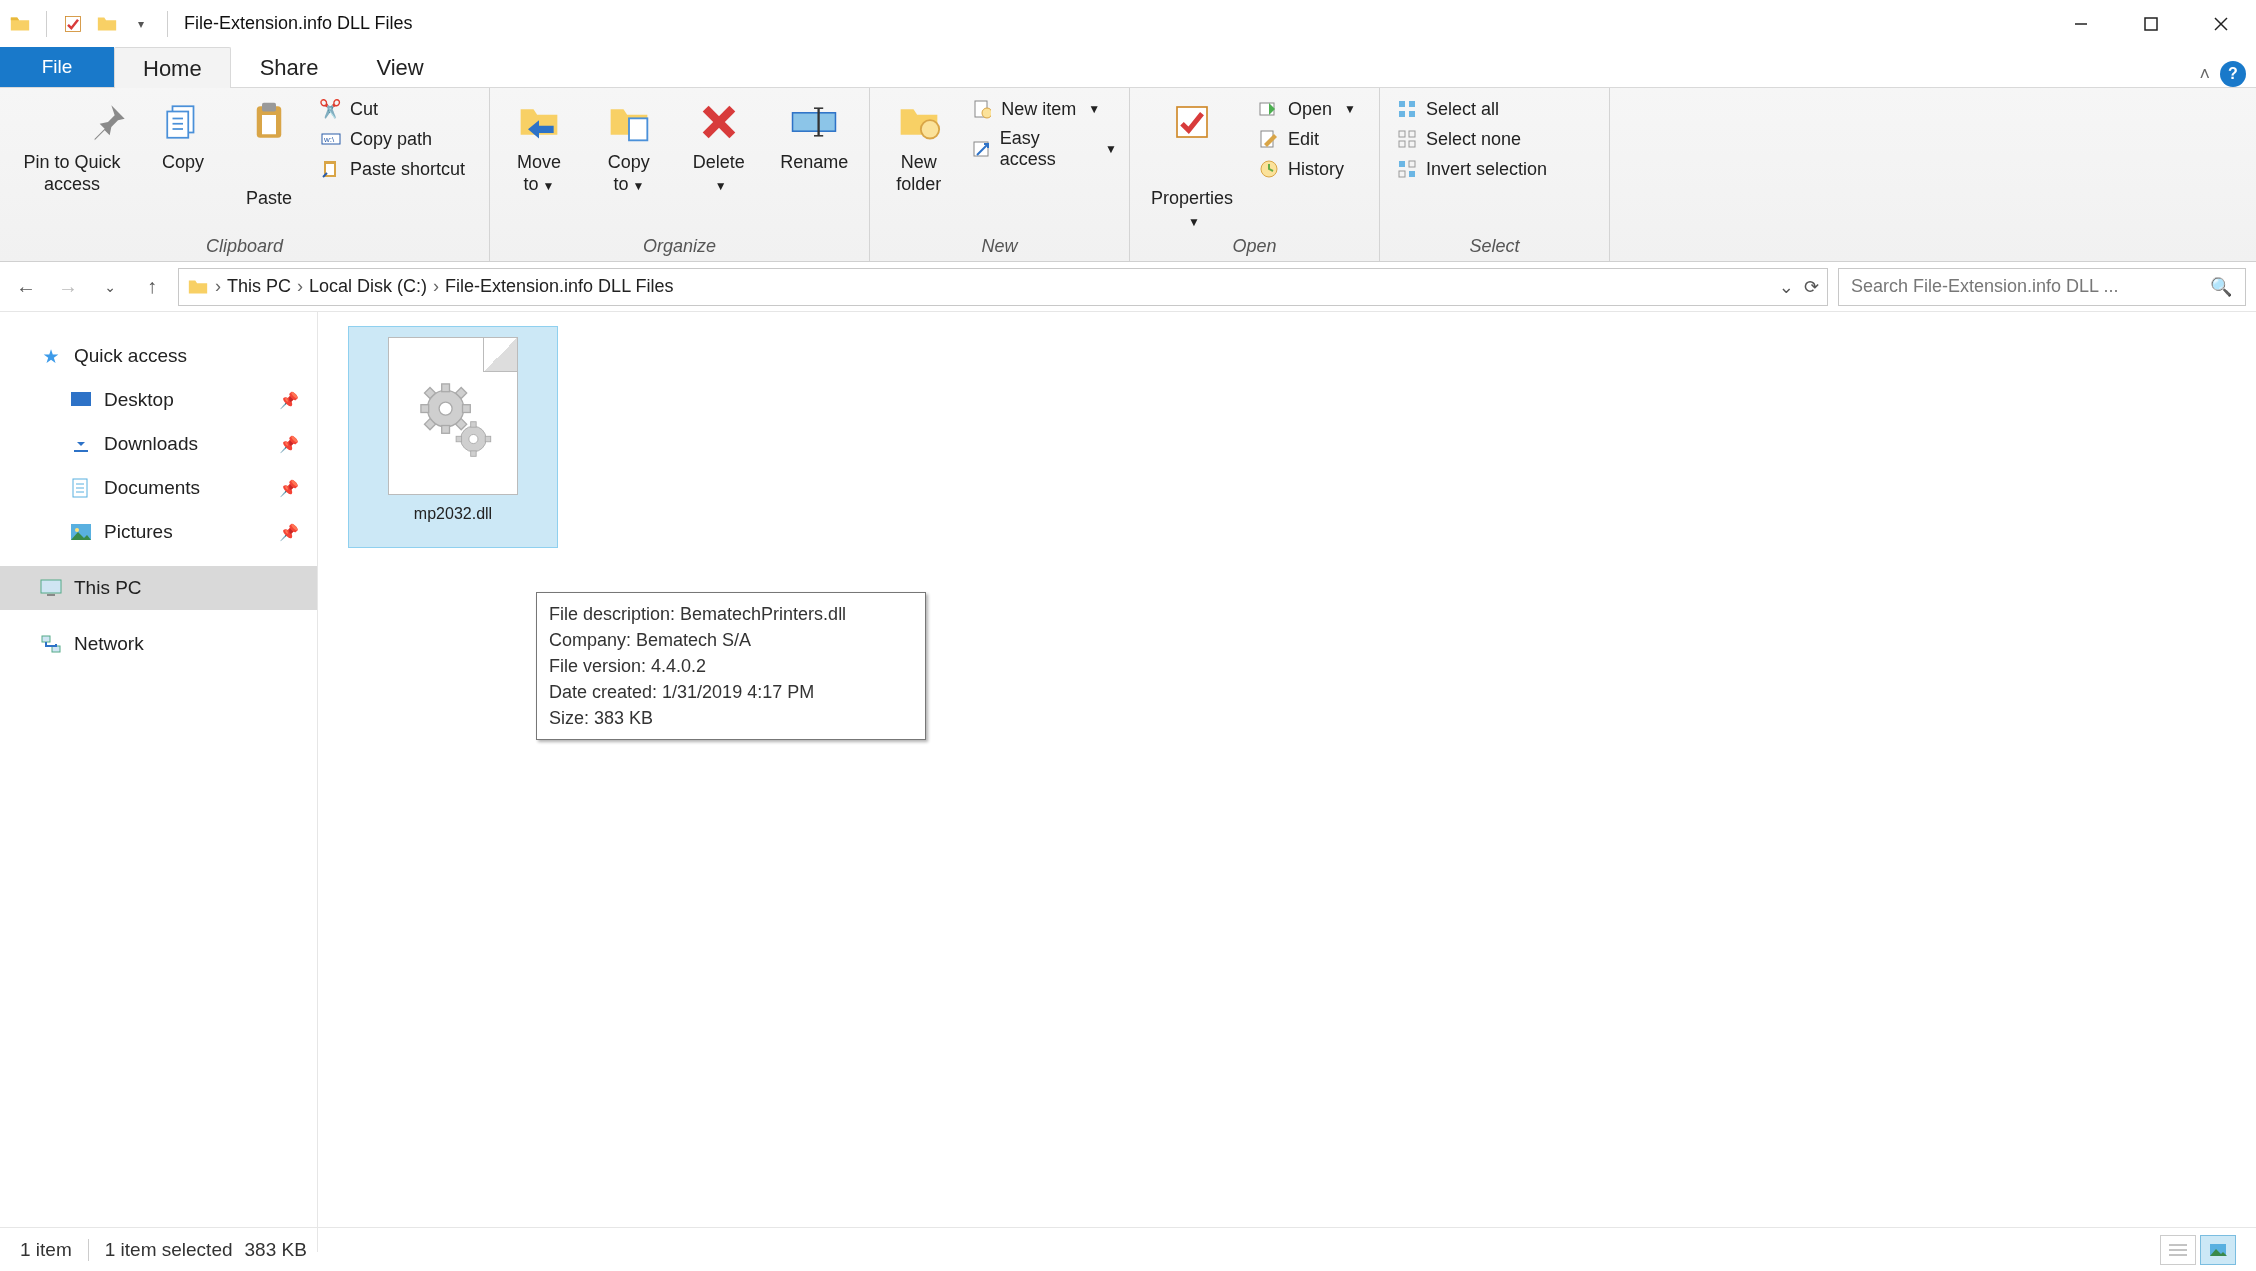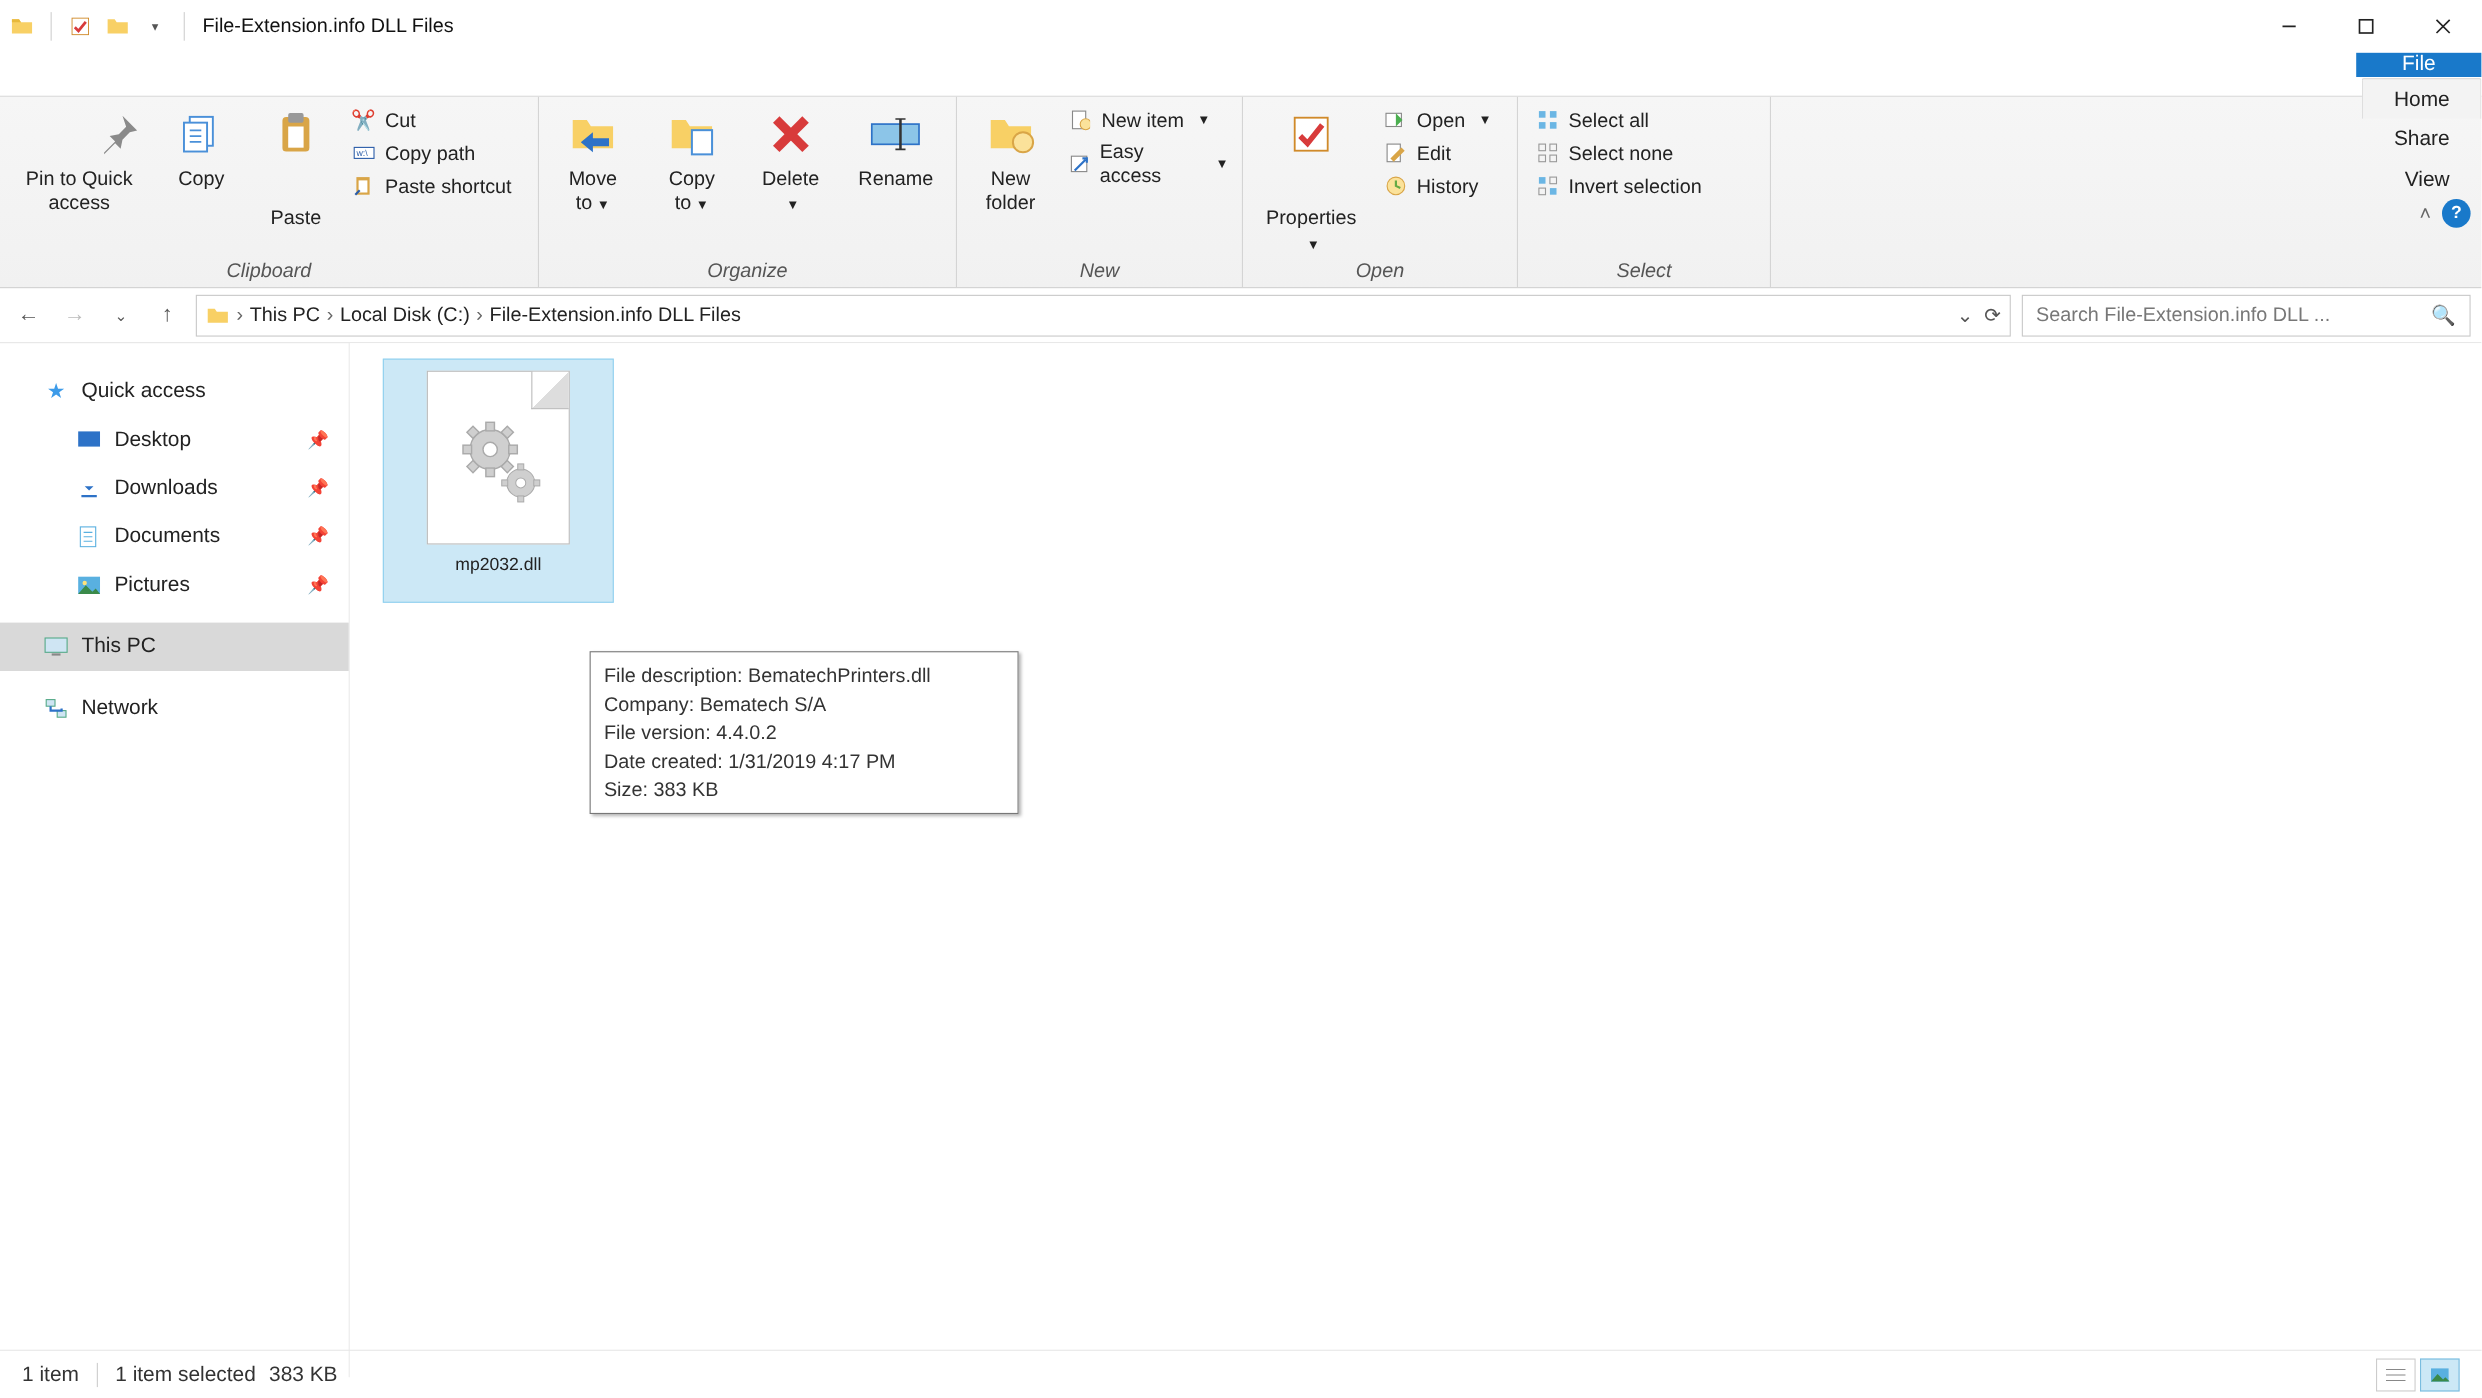--- a/index.html
+++ b/index.html
@@ -8,23 +8,23 @@
 
 .titlebar { height: 48px; display:flex; align-items:center; border-bottom:1px solid #fff; }
 .titlebar .qat { display:flex; align-items:center; gap:6px; padding-left:6px; }
 .titlebar .qat .ic { width:28px; height:28px; display:flex; align-items:center; justify-content:center; }
 .titlebar .sep { width:1px; height:26px; background:#cfcfcf; margin:0 6px; }
 .titlebar .title { margin-left:10px; font-size:18px; color:#111; }
 .titlebar .winbtns { margin-left:auto; display:flex; }
 .titlebar .winbtns .wb { width:70px; height:48px; display:flex; align-items:center; justify-content:center; font-size:18px; }
 
 
-.tabs { height:40px; display:flex; align-items:flex-end; border-bottom:1px solid #d9d9d9; position:relative;flex-direction:column; }
+.tabs { height:40px; display:flex; align-items:flex-end; border-bottom:1px solid #d9d9d9; position:relative; }
 .tabs .file-tab { background:#1979ca; color:#fff; width:114px; height:40px; display:flex; align-items:center; justify-content:center; font-size:19px; }
-.tabs .tab { padding:8px 28px 6px; font-size:19px; color:#222; border:1px solid transparent; border-bottom:none; }
+.tabs .tab { padding:8px 28px 6px; font-size:22px; color:#222; border:1px solid transparent; border-bottom:none; }
 .tabs .tab.active { background:#f3f3f3; border-color:#d9d9d9; border-top-left-radius:2px; border-top-right-radius:2px; position:relative; top:1px; }
 .tabs .right { margin-left:auto; display:flex; align-items:center; padding-right:10px; gap:10px; }
 .tabs .right .help { width:26px; height:26px; border-radius:50%; background:#1979ca; color:#fff; display:flex; align-items:center; justify-content:center; font-weight:bold; font-size:16px; }
 .tabs .right .chev { color:#666; font-size:18px; }
 
 
 .ribbon { background:linear-gradient(#f6f6f6,#f1f1f1); height:174px; border-bottom:1px solid #d0d0d0; display:flex; }
 .rgroup { border-right:1px solid #d4d4d4; display:flex; flex-direction:column; padding:6px 12px 2px; }
 .rgroup .controls { flex:1; display:flex; align-items:flex-start; gap:16px; }
 .rgroup .glabel { text-align:center; color:#555; font-size:18px; padding:4px 0 2px;font-style:italic; }

